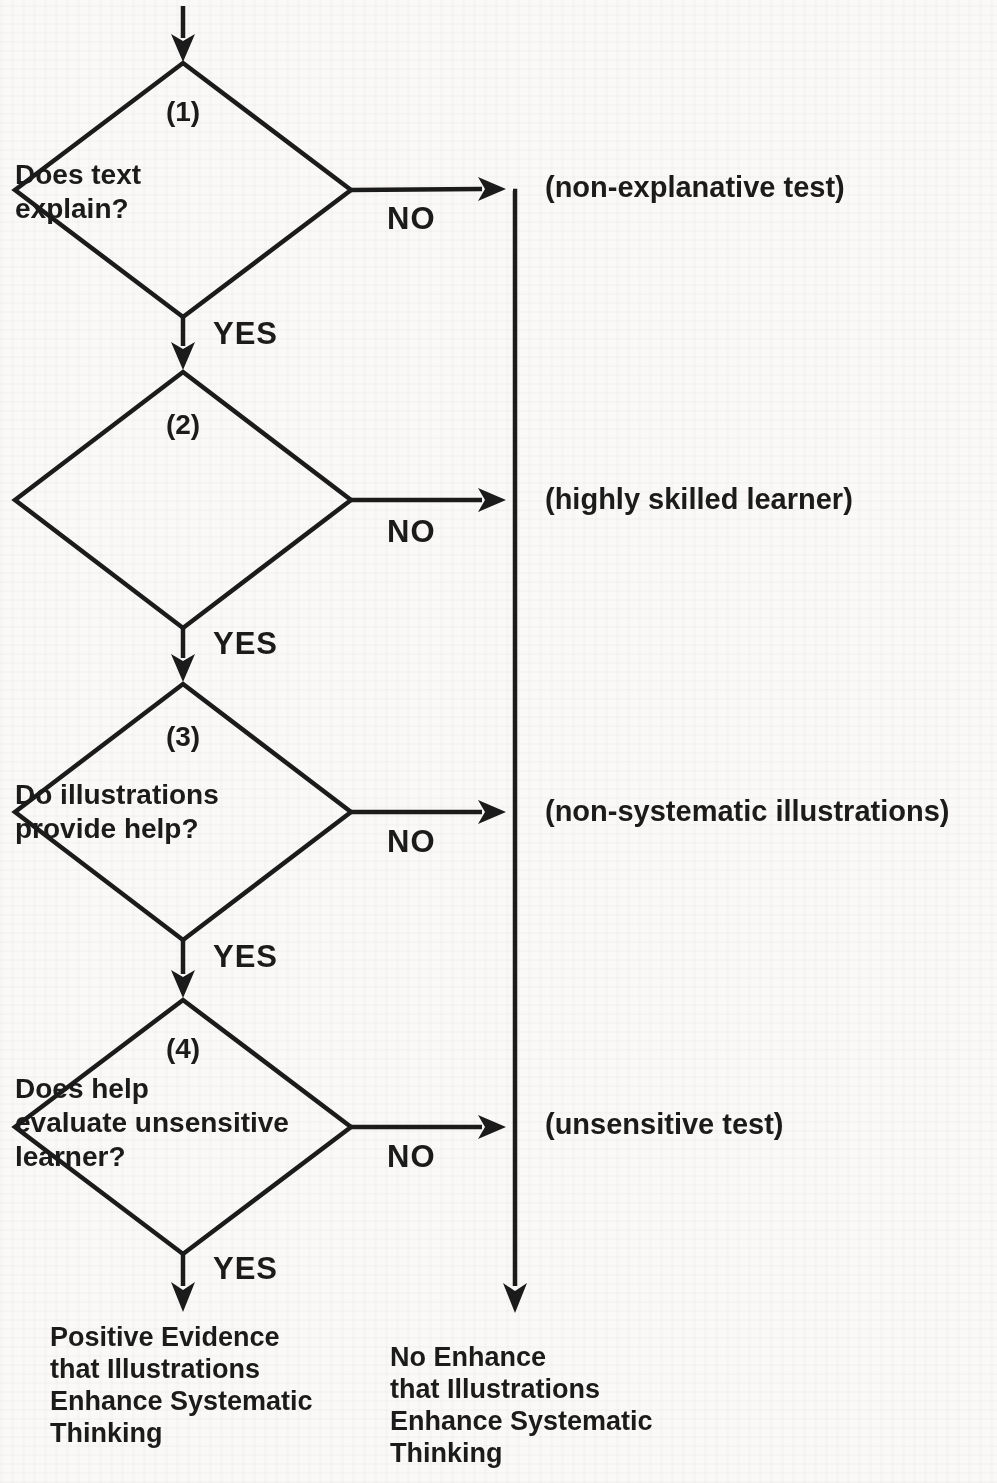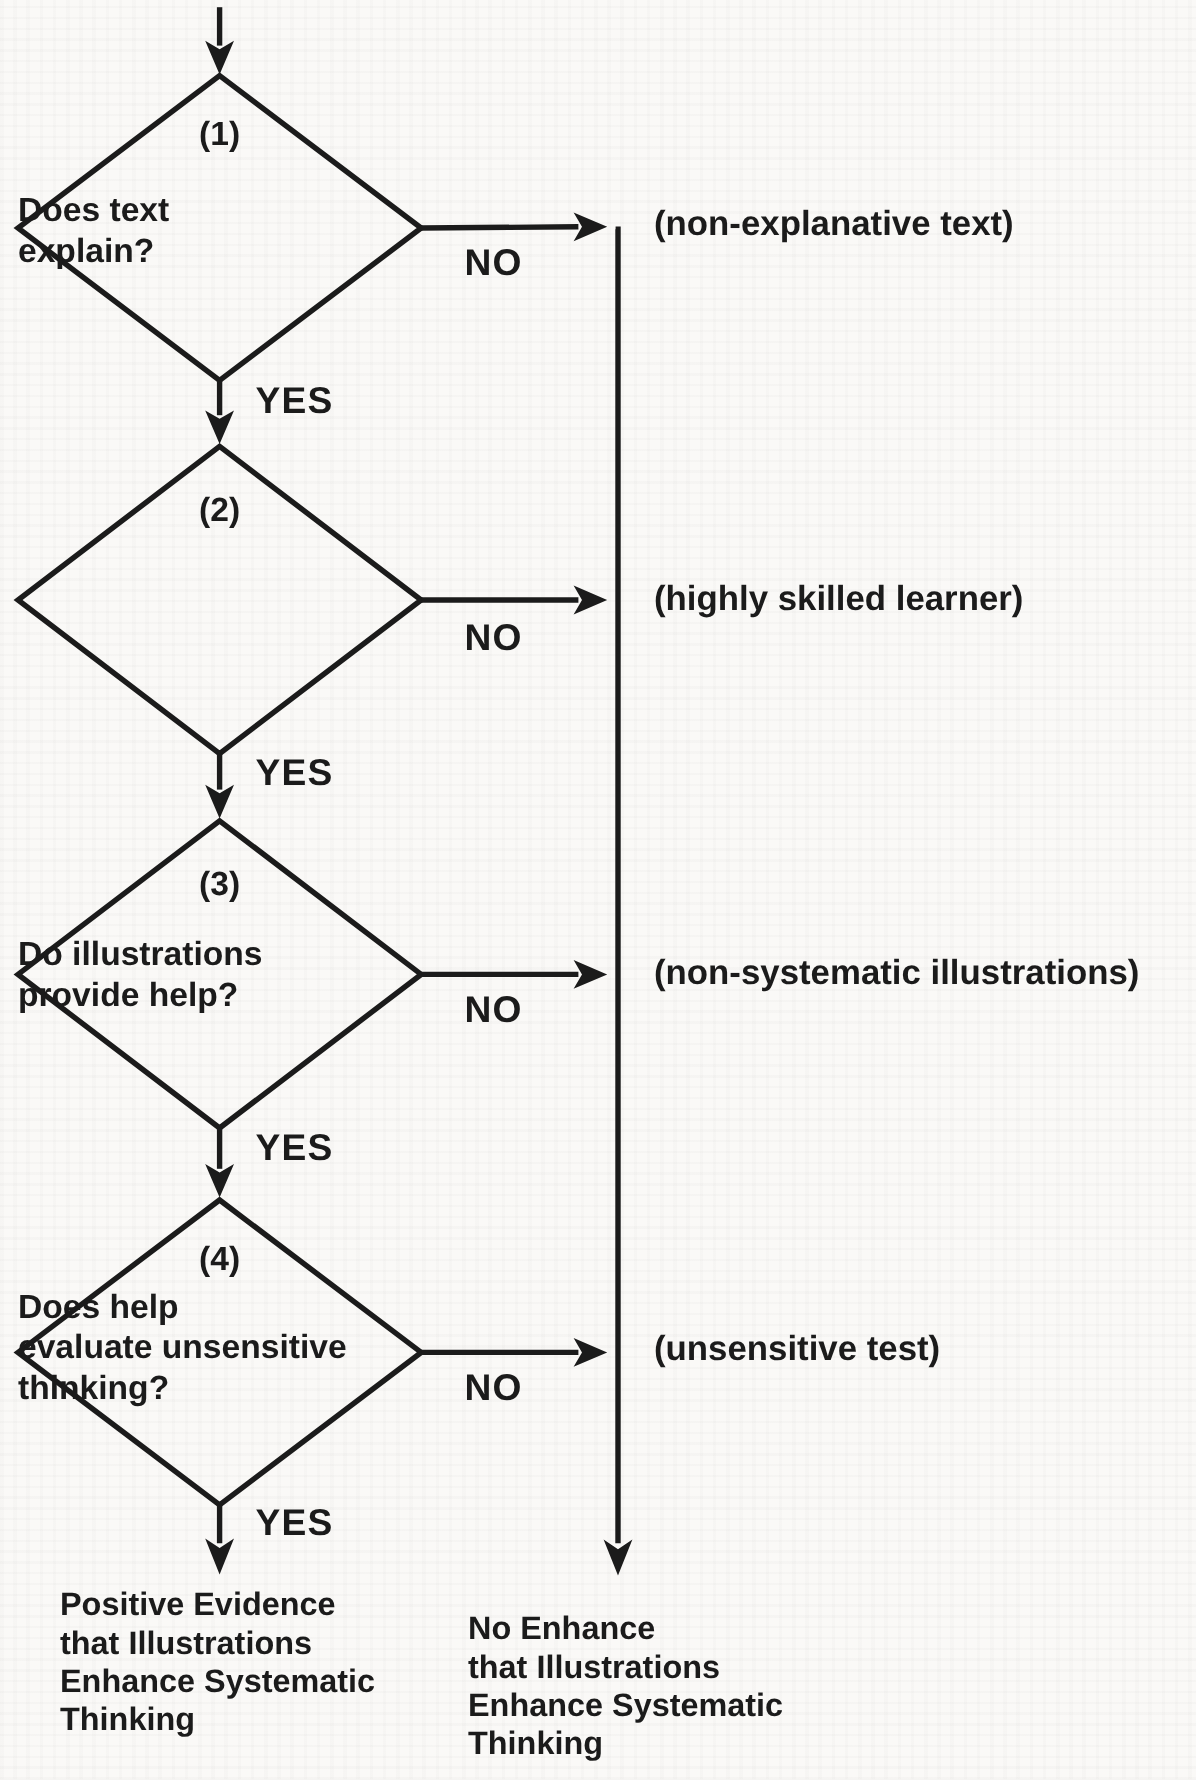--- a/index.html
+++ b/index.html
@@ -136,41 +136,41 @@
     <path class="head" d="M515,1313 L503,1283 L515,1291 L527,1283 Z"></path>
   </svg>
 
   <div class="label diamond-number" style="top:97px">(1)</div>
   <div class="label question" style="top:158px">
     <div>Does text</div>
     <div>explain?</div>
   </div>
   <div class="label branch-no" style="top:203px">NO</div>
   <div class="label branch-yes" style="top:318px">YES</div>
-  <div class="label outcome" style="top:172px">(non-explanative text)</div>
+  <div class="label outcome" style="top:172px">(non-explanative test)</div>
 
   <div class="label diamond-number" style="top:410px">(2)</div>
   <div class="label branch-no" style="top:516px">NO</div>
   <div class="label branch-yes" style="top:628px">YES</div>
   <div class="label outcome" style="top:484px">(highly skilled learner)</div>
 
   <div class="label diamond-number" style="top:722px">(3)</div>
   <div class="label question" style="top:778px">
     <div>Do illustrations</div>
     <div>provide help?</div>
   </div>
   <div class="label branch-no" style="top:826px">NO</div>
   <div class="label branch-yes" style="top:941px">YES</div>
   <div class="label outcome" style="top:796px">(non-systematic illustrations)</div>
 
   <div class="label diamond-number" style="top:1034px">(4)</div>
   <div class="label question" style="top:1072px">
     <div>Does help</div>
     <div>evaluate unsensitive</div>
-    <div>thinking?</div>
+    <div>learner?</div>
   </div>
   <div class="label branch-no" style="top:1141px">NO</div>
   <div class="label branch-yes" style="top:1253px">YES</div>
   <div class="label outcome" style="top:1109px">(unsensitive test)</div>
 
   <div class="label terminal positive">
     <div>Positive Evidence</div>
     <div>that Illustrations</div>
     <div>Enhance Systematic</div>
     <div>Thinking</div>

